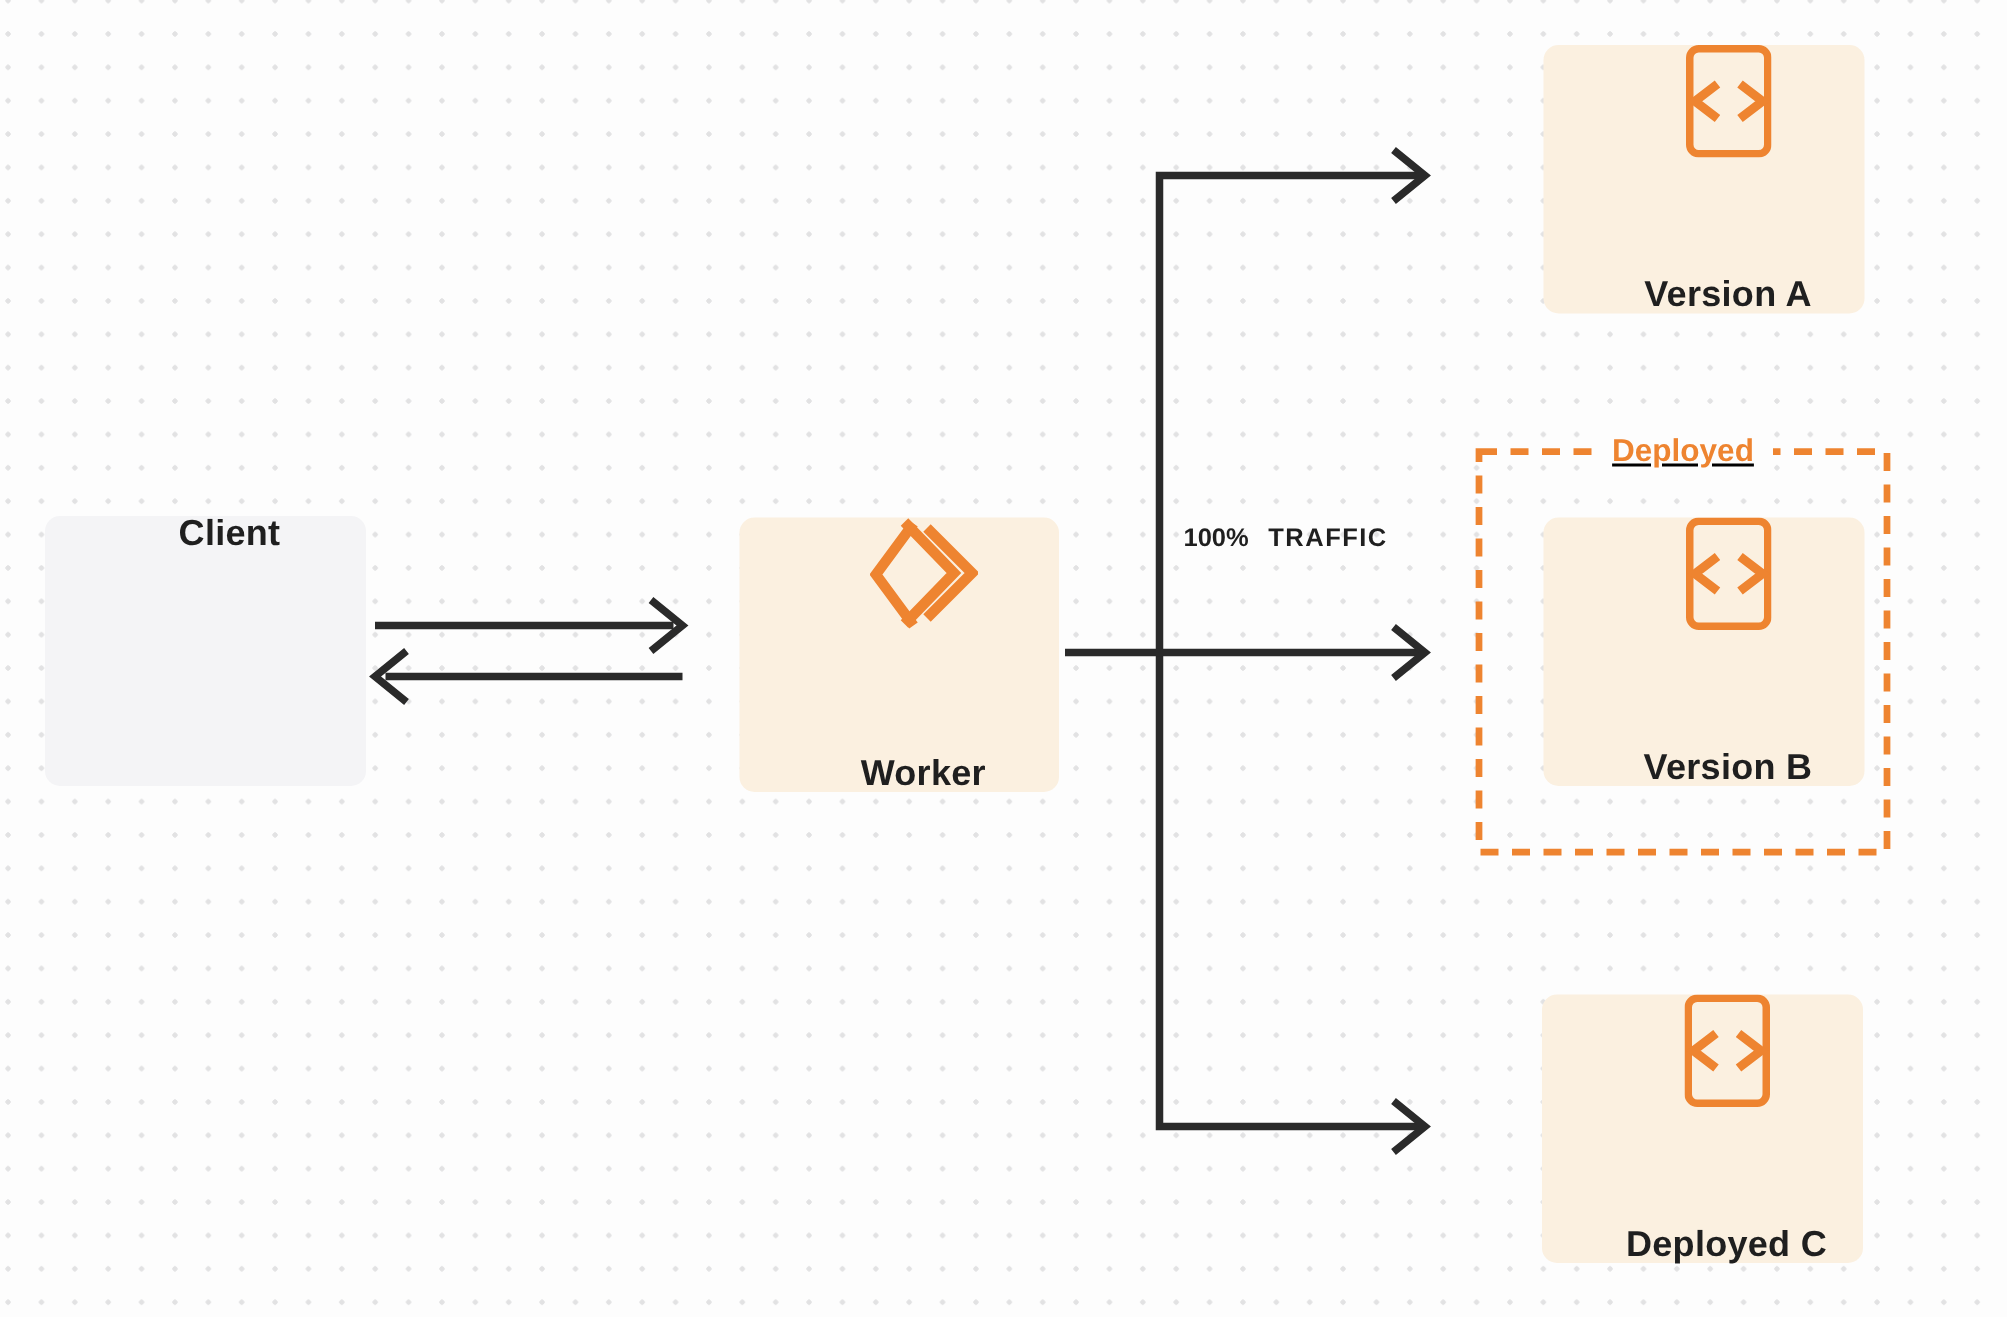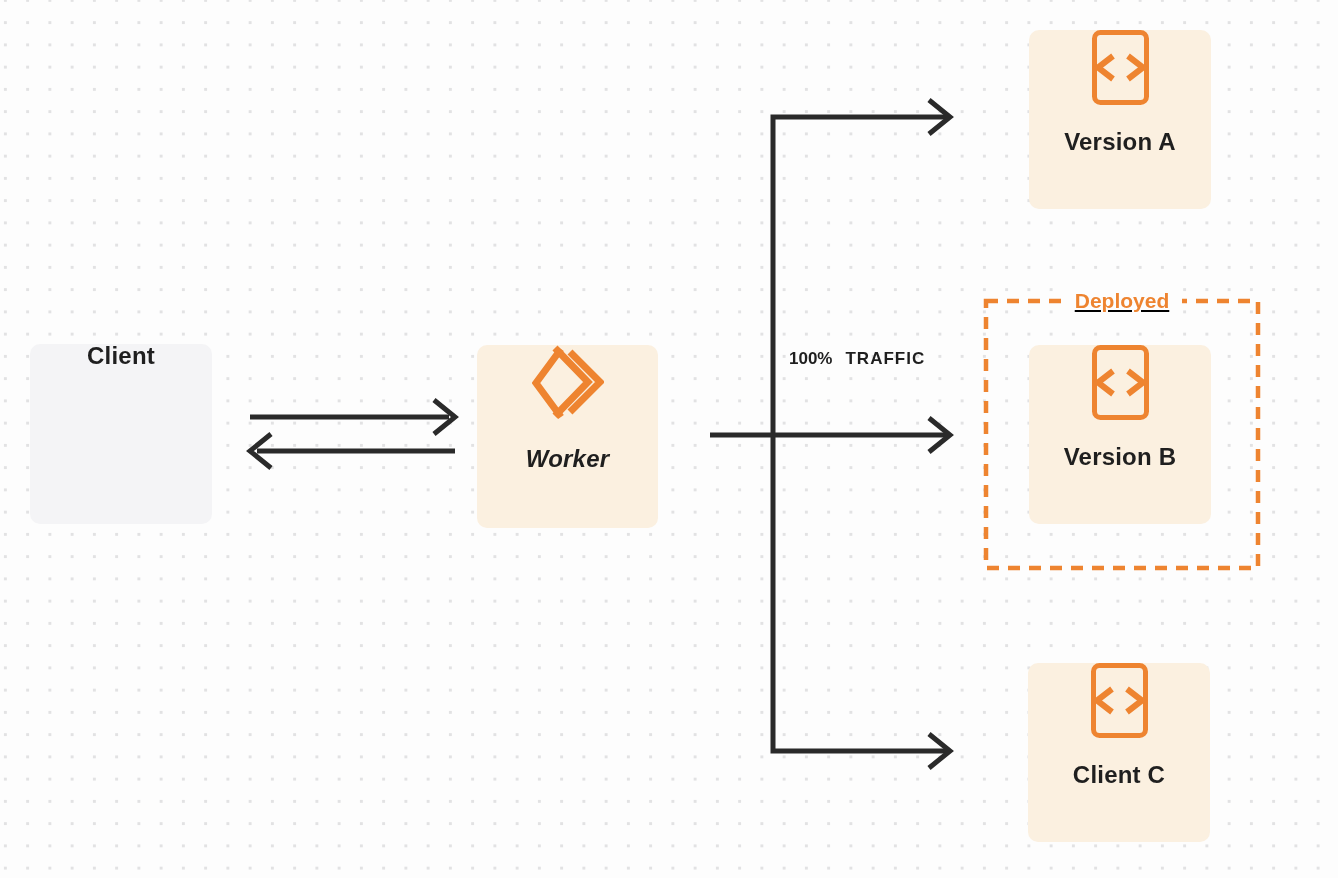--- a/index.html
+++ b/index.html
@@ -13,25 +13,25 @@
     background-color:var(--bg);
     background-image:radial-gradient(circle, var(--dot) 1.6px, transparent 1.9px);
     background-size:22.25px 22.25px;
     background-position:16.5px 11.5px;
   }
   .overlay{position:absolute; inset:0; width:1338px; height:878px;}
   .stroke-dark{stroke:var(--arrow);}
   .stroke-accent{stroke:var(--accent);}
   .node{
     position:absolute; border-radius:10px;
-    display:flex; flex-direction:column; align-items:center; justify-content:flex-start;
+    display:flex; flex-direction:column; align-items:center; justify-content:space-between;padding-left:32px;
   }
   .node .label{font-weight:700; font-size:24px; color:var(--ink); letter-spacing:.2px; line-height:1;}
   .client{left:30px; top:344px; width:182px; height:180px; background:var(--gray);}
-  .worker{left:477px; top:345px; width:181px; height:183px; background:var(--cream); gap:26px;font-style:italic;}
+  .worker{left:493px; top:345px; width:181px; height:183px; background:var(--cream); gap:26px;}
   .version{width:182px; height:179px; background:var(--cream); gap:25px;}
   .va{left:1029px; top:30px;}
   .vb{left:1029px; top:345px;}
   .vc{left:1028px; top:663px;}
   .icon{display:block; color:var(--accent);}
   .traffic{
     position:absolute; left:789px; top:350px; width:136px;
     display:flex; gap:13px; text-align:center;
     font-weight:700; font-size:17px; color:var(--ink); line-height:1;
   }
@@ -112,16 +112,16 @@
   </div>
 
   <div class="node version vc">
     <svg class="icon" width="57" height="75" viewBox="0 0 57 75" aria-hidden="true">
       <rect x="2.5" y="2.5" width="52" height="70" rx="6" fill="none" stroke="currentColor" stroke-width="5"></rect>
       <g fill="none" stroke="currentColor" stroke-width="6" stroke-linejoin="miter" stroke-linecap="butt">
         <polyline points="21,26 6,37.5 21,49"></polyline>
         <polyline points="36,26 51,37.5 36,49"></polyline>
       </g>
     </svg>
-    <span class="label">Client C</span>
+    <span class="label">Deployed C</span>
   </div>
 
 </div>
 
 </body></html>

